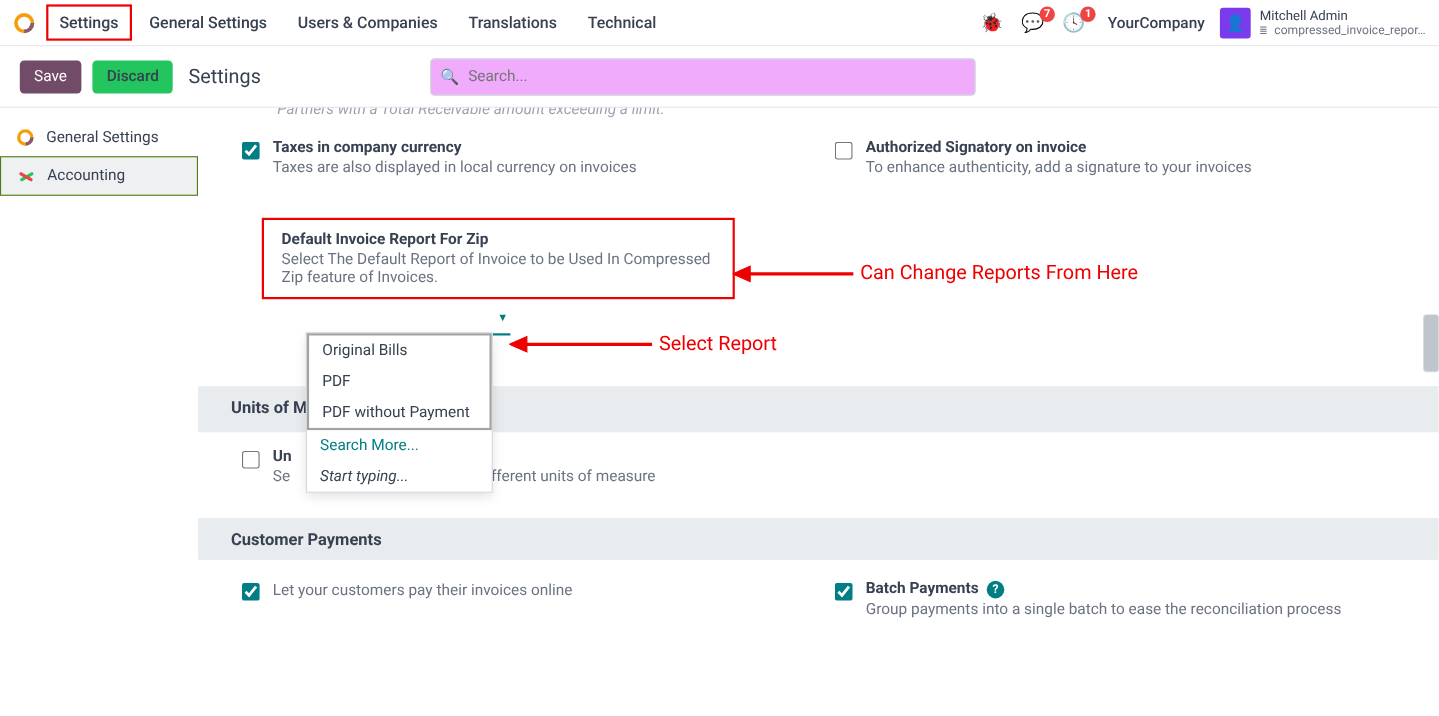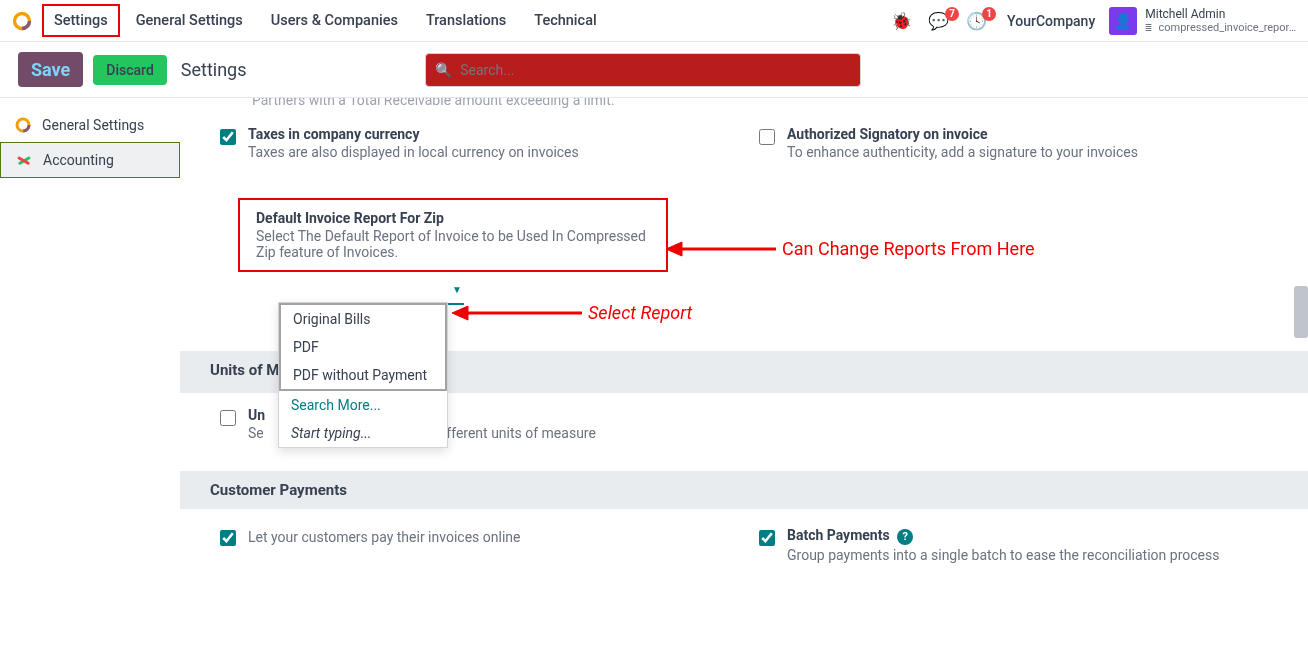--- a/index.html
+++ b/index.html
@@ -12,36 +12,36 @@
 .topbar-spacer { flex: 1; }
 .sys-icon { position: relative; padding: 0 6px; cursor: pointer; font-size: 17px; }
 .badge { position: absolute; top: -4px; right: -3px; background: #ef4444; color: #fff; font-size: 10px; font-weight: 700; border-radius: 8px; padding: 0 4px; line-height: 14px; }
 .company-name { font-weight: 500; margin: 0 10px; }
 .user-block { display: flex; align-items: center; gap: 8px; }
 .avatar { width: 28px; height: 28px; background: #7c3aed; border-radius: 3px; display:flex;align-items:center;justify-content:center;color:#fff;font-size:15px; }
 .user-meta { display: flex; flex-direction: column; font-size: 12px; line-height: 14px; }
 .user-meta .db { color: #6b7280; font-family: monospace; font-size: 11px; }
 
 .subbar { display: flex; align-items: center; height: 56px; padding: 0 18px; gap: 10px; border-bottom: 1px solid #e5e7eb; }
-.btn-save { background: #714b67; color: #7dd3fc; border: none; padding: 7px 13px; font-weight: 700; border-radius: 4px; cursor: pointer; font-size: 18px; }
+.btn-save { background: #714b67; color: #ffffff; border: none; padding: 7px 13px; font-weight: 400; border-radius: 4px; cursor: pointer; font-size: 14px; }
 .btn-discard { background: #22c55e; color: #374151; border: none; padding: 7px 13px; font-weight: 500; border-radius: 4px; cursor: pointer; font-size: 14px; }
 .bc { color: #374151; font-size: 18px; margin-left: 4px; }
 .search-wrap { margin-left: auto; margin-right: auto; }
-.search-input { width: 436px; padding: 8px 12px 8px 34px; border: 1px solid #d1d5db; border-radius: 4px; font-size: 14px; background: #b91c1c; }
+.search-input { width: 496px; padding: 8px 12px 8px 34px; border: 1px solid #d1d5db; border-radius: 4px; font-size: 14px; background: #f0abfc; }
 .search-wrap { position: relative; }
 .search-wrap .sicon { position: absolute; left: 10px; top: 50%; transform: translateY(-50%); color: #6b7280; }
 
 .main { display: flex; height: calc(100vh - 98px); }
 .sidebar { width: 180px; padding-top: 10px; }
 .sb-item { display: flex; align-items: center; gap: 10px; padding: 8px 14px; cursor: pointer; font-size: 14px; }
 .sb-item.active { background: #eef0f2; border: 1px solid #4d7c0f; }
 .sb-icon { width: 18px; height: 18px; }
 
 .content { flex: 1; overflow-y: auto; position: relative; padding-bottom: 40px; }
-.cut-text { color: #9ca3af; padding: 0 72px; margin-top: -6px; font-size: 14px; }
+.cut-text { color: #9ca3af; padding: 0 72px; margin-top: -6px; font-size: 14px; font-style: italic; }
 
 .settings-grid { display: grid; grid-template-columns: 1fr 1fr; gap: 20px 30px; padding: 18px 40px 28px 40px; }
 .setting { display: flex; gap: 12px; align-items: flex-start; }
 .cbox { width: 16px; height: 16px; margin-top: 3px; flex-shrink: 0; accent-color: #017e84; }
 .setting-body { flex: 1; }
 .st-title { font-weight: 700; color: #374151; font-size: 14px; }
 .st-desc { color: #6b7280; font-size: 14px; margin-top: 2px; }
 
 .highlight-box { border: 2px solid #ef0000; padding: 10px 16px; margin: 10px 12px 0 58px; max-width: 430px; }
 
@@ -158,21 +158,21 @@
       </div>
     </div>
 
     <div class="anno" style="top:140px; left:486px;">
       <svg width="110" height="20" class="arrow-svg">
           <line x1="110" y1="10" x2="12" y2="10" stroke-width="3"></line>
           <polygon points="0,10 16,3 16,17"></polygon>
         </svg>
       <span>Can Change Reports From Here</span>
     </div>
-    <div class="anno" style="top:204px; left:272px;font-style:italic;">
+    <div class="anno" style="top:204px; left:283px;">
       <svg width="130" height="20" class="arrow-svg">
           <line x1="130" y1="10" x2="12" y2="10" stroke-width="3"></line>
           <polygon points="0,10 16,3 16,17"></polygon>
         </svg>
       <span>Select Report</span>
     </div>
 
     <div style="height:46px"></div>
     <div class="section-header"><span style="display:inline-block; width:70px; overflow:hidden; white-space:nowrap;">Units of Measure</span></div>
 

